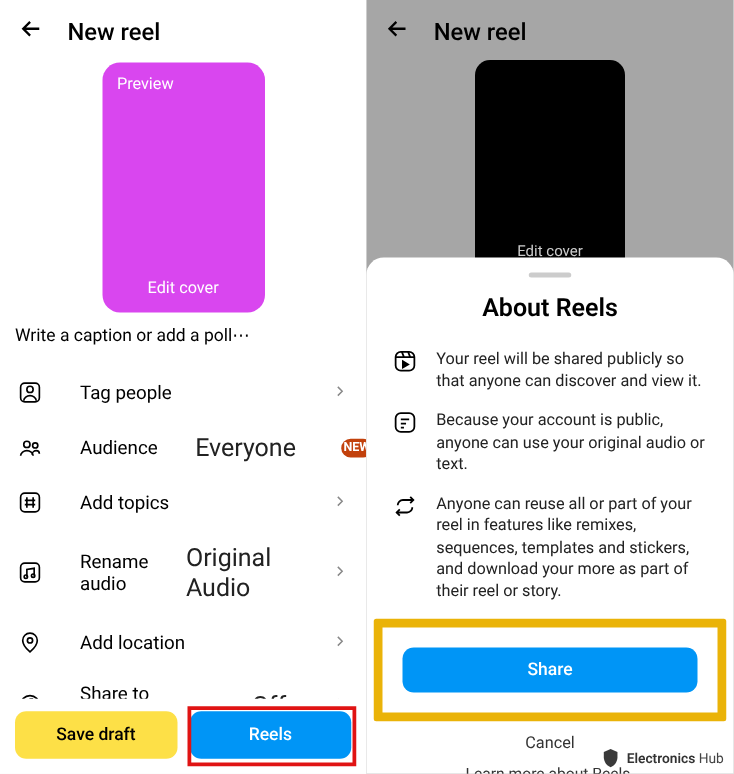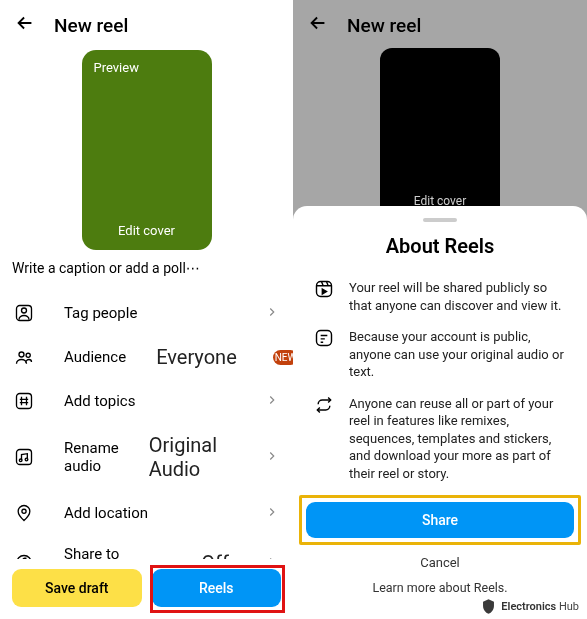--- a/index.html
+++ b/index.html
@@ -4,55 +4,55 @@
 <style>
 * { margin: 0; padding: 0; box-sizing: border-box; font-family: -apple-system, BlinkMacSystemFont, "Segoe UI", Roboto, sans-serif; }
 body { width: 587px; height: 619px; background: #fff; display: flex; overflow: hidden; position: relative; }
 .screen { position: relative; overflow: hidden; }
 .left { width: 293px; height: 619px; background: #fff; }
 .right { width: 294px; height: 619px; background: #fff; }
 .header { display: flex; align-items: center; padding: 12px 14px 8px; gap: 18px; }
 .header .title { font-size: 19px; font-weight: 500; }
 .back-arrow svg { width: 22px; height: 22px; }
 .preview-wrap { display: flex; justify-content: center; margin-top: 4px; }
-.preview { width: 130px; height: 200px; background: #4d7c0f; border-radius: 14px; color: #fff; position: relative; }
+.preview { width: 130px; height: 200px; background: #d946ef; border-radius: 14px; color: #fff; position: relative; }
 .preview .pv-label { position: absolute; top: 10px; left: 12px; font-size: 13px; }
 .preview .edit-cover { position: absolute; bottom: 12px; left: 0; right: 0; text-align: center; font-size: 13px; }
 .caption { padding: 10px 12px 6px; font-size: 14px; color: #000; }
 .caption .dots { letter-spacing: 1px; }
 .hashtag-btn { margin: 6px 12px; display: inline-block; background: #f0f0f0; padding: 7px 11px; border-radius: 6px; font-size: 13px; color: #333; }
 .options { margin-top: 10px; }
 .opt { display: flex; align-items: center; padding: 11px 14px; gap: 30px; }
 .opt .icon-slot { width: 20px; height: 20px; display: flex; align-items: center; justify-content: center; flex-shrink: 0; }
 .opt .icon-slot svg { width: 20px; height: 20px; }
 .opt .label { flex: 1; font-size: 15px; color: #000; }
 .opt .value { font-size: 20px; color: #222; margin-right: 6px; }
 .opt .chev { color: #888; }
 .opt .chev svg { width: 14px; height: 14px; }
-.badge-new { background: #c2410c; color: #fff; border-radius: 10px; padding: 2px 2px; font-size: 10px; font-weight: 400; margin-right: 6px; }
+.badge-new { background: #c2410c; color: #fff; border-radius: 10px; padding: 2px 2px; font-size: 10px; font-weight: 700; margin-right: 6px; }
 .bottom-bar { position: absolute; bottom: 0; left: 0; right: 0; display: flex; gap: 10px; padding: 10px 12px 12px; background: #fff; }
 .btn { flex: 1; padding: 11px 0; border-radius: 9px; text-align: center; font-size: 14px; font-weight: 500; }
 .btn-secondary { background: #fde047; color: #000; }
 .btn-primary { background: #0095f6; color: #fff; }
 .highlight-next { position: absolute; bottom: 6px; left: 150px; width: 135px; height: 48px; border: 3px solid #e01313; pointer-events: none; }
 
 
 .right .dim { position: absolute; inset: 0; background: rgba(0,0,0,0.35); }
 .right .header-r { position: absolute; top: 0; left: 0; right: 0; display: flex; align-items: center; padding: 12px 14px 8px; gap: 18px; color: #000; }
 .right .preview-r { position: absolute; top: 48px; left: 50%; transform: translateX(-50%); width: 120px; height: 170px; background: #000; border-radius: 12px; color: #ccc; }
 .right .preview-r .edit-cover-r { position: absolute; bottom: 10px; left: 0; right: 0; text-align: center; font-size: 12px; }
 .sheet { position: absolute; top: 206px; left: 0; right: 0; bottom: 0; background: #fff; border-radius: 14px 14px 0 0; padding: 10px 0 0; }
 .grabber { width: 34px; height: 4px; background: #ccc; border-radius: 2px; margin: 2px auto 12px; }
 .sheet-title { text-align: center; font-size: 20px; font-weight: 600; margin-bottom: 14px; }
 .about-item { display: flex; gap: 14px; padding: 7px 20px; }
 .about-item .ai-icon { width: 22px; height: 22px; flex-shrink: 0; display: flex; align-items: flex-start; justify-content: center; }
 .about-item .ai-icon svg { width: 20px; height: 20px; }
 .about-item .ai-text { font-size: 13px; line-height: 1.35; color: #222; }
 .btn-share { background: #0095f6; color: #fff; border-radius: 9px; padding: 10px 0; text-align: center; font-size: 14px; font-weight: 500; }
-.highlight-share { border: 3px solid #eab308; padding: 4px; margin: 6px 6px 0; border-radius: 2px; }
+.highlight-share { border: 7px solid #eab308; padding: 16px; margin: 6px 6px 0; border-radius: 2px; }
 .cancel { text-align: center; font-size: 13px; color: #333; margin-top: 10px; }
 .learn-more { text-align: center; font-size: 12.5px; color: #333; margin-top: 10px; }
 .watermark { position: absolute; bottom: 4px; right: 8px; display: flex; align-items: center; gap: 5px; color: #444; font-size: 11px; }
 .watermark svg { width: 15px; height: 17px; }
 .watermark b { font-weight: 600; color: #333; }
 </style>
 </head>
 <body>
 
 <div class="screen left">

